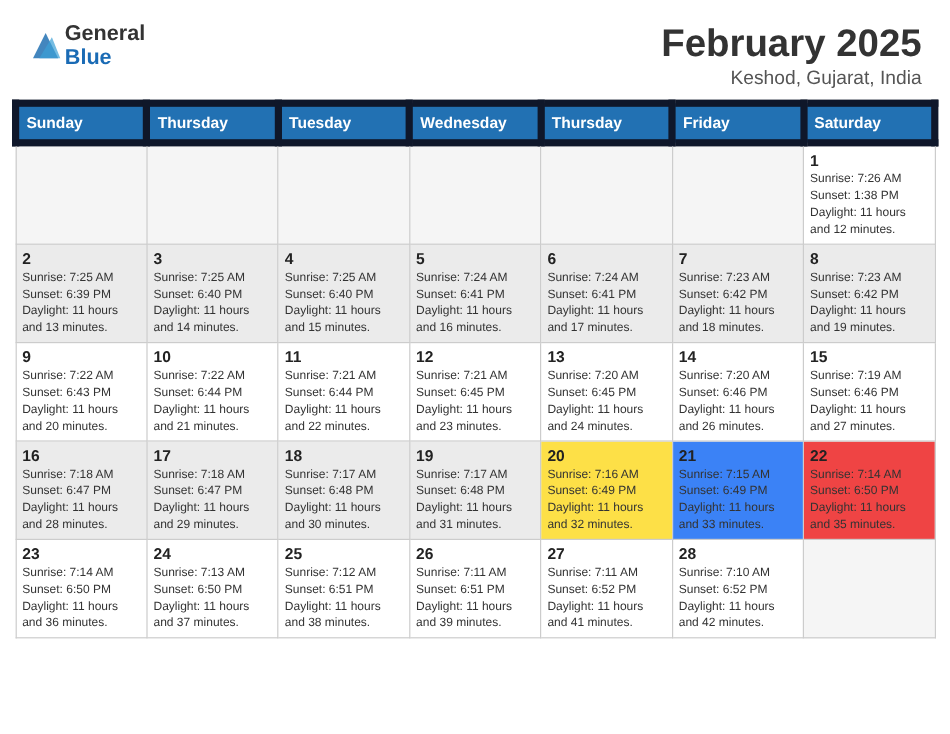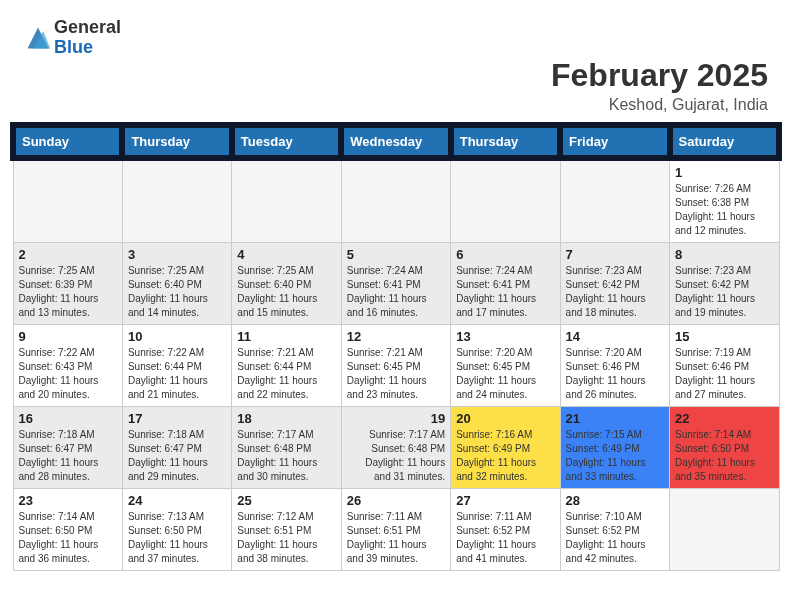--- a/index.html
+++ b/index.html
@@ -45,21 +45,20 @@
       height: 28px;
       margin-right: 2px;
     }
     .title-block {
       text-align: right;
     }
     .cal-title {
       font-size: 32px;
       font-weight: bold;
       color: #333;
-      margin-top: 39px;
     }
     .cal-subtitle {
       font-size: 16px;
       color: #555;
       margin-top: 2px;
     }
     .calendar {
       width: 100%;
       border-collapse: collapse;
       margin: 0;
@@ -144,21 +143,21 @@
       <tr>
             <td class="empty" style="background: rgb(245, 245, 245);"></td>
             <td class="empty" style="background: rgb(245, 245, 245);"></td>
             <td class="empty" style="background: rgb(245, 245, 245);"></td>
             <td class="empty" style="background: rgb(245, 245, 245);"></td>
             <td class="empty" style="background: rgb(245, 245, 245);"></td>
             <td class="empty" style="background: rgb(245, 245, 245);"></td>
             <td>
               <div class="day-num">1</div>
               <div class="day-info" style="white-space: pre-line;">Sunrise: 7:26 AM
-Sunset: 6:38 PM
+Sunset: 1:38 PM
 Daylight: 11 hours
 and 12 minutes.</div>
             </td>
           </tr>
           <tr class="stripe-row">
             <td style="background: rgb(235, 235, 235);">
               <div class="day-num">2</div>
               <div class="day-info" style="white-space: pre-line;">Sunrise: 7:25 AM
 Sunset: 6:39 PM
 Daylight: 11 hours
@@ -273,21 +272,21 @@
 Daylight: 11 hours
 and 29 minutes.</div>
             </td>
             <td style="background: rgb(235, 235, 235);">
               <div class="day-num">18</div>
               <div class="day-info" style="white-space: pre-line;">Sunrise: 7:17 AM
 Sunset: 6:48 PM
 Daylight: 11 hours
 and 30 minutes.</div>
             </td>
-            <td style="background: rgb(235, 235, 235); text-align: right;">
+            <td style="background: rgb(235, 235, 235);">
               <div class="day-num">19</div>
               <div class="day-info" style="white-space: pre-line;">Sunrise: 7:17 AM
 Sunset: 6:48 PM
 Daylight: 11 hours
 and 31 minutes.</div>
             </td>
             <td style="background: #fde047; margin-top: 24px;">
               <div class="day-num">20</div>
               <div class="day-info" style="white-space: pre-line;">Sunrise: 7:16 AM
 Sunset: 6:49 PM

